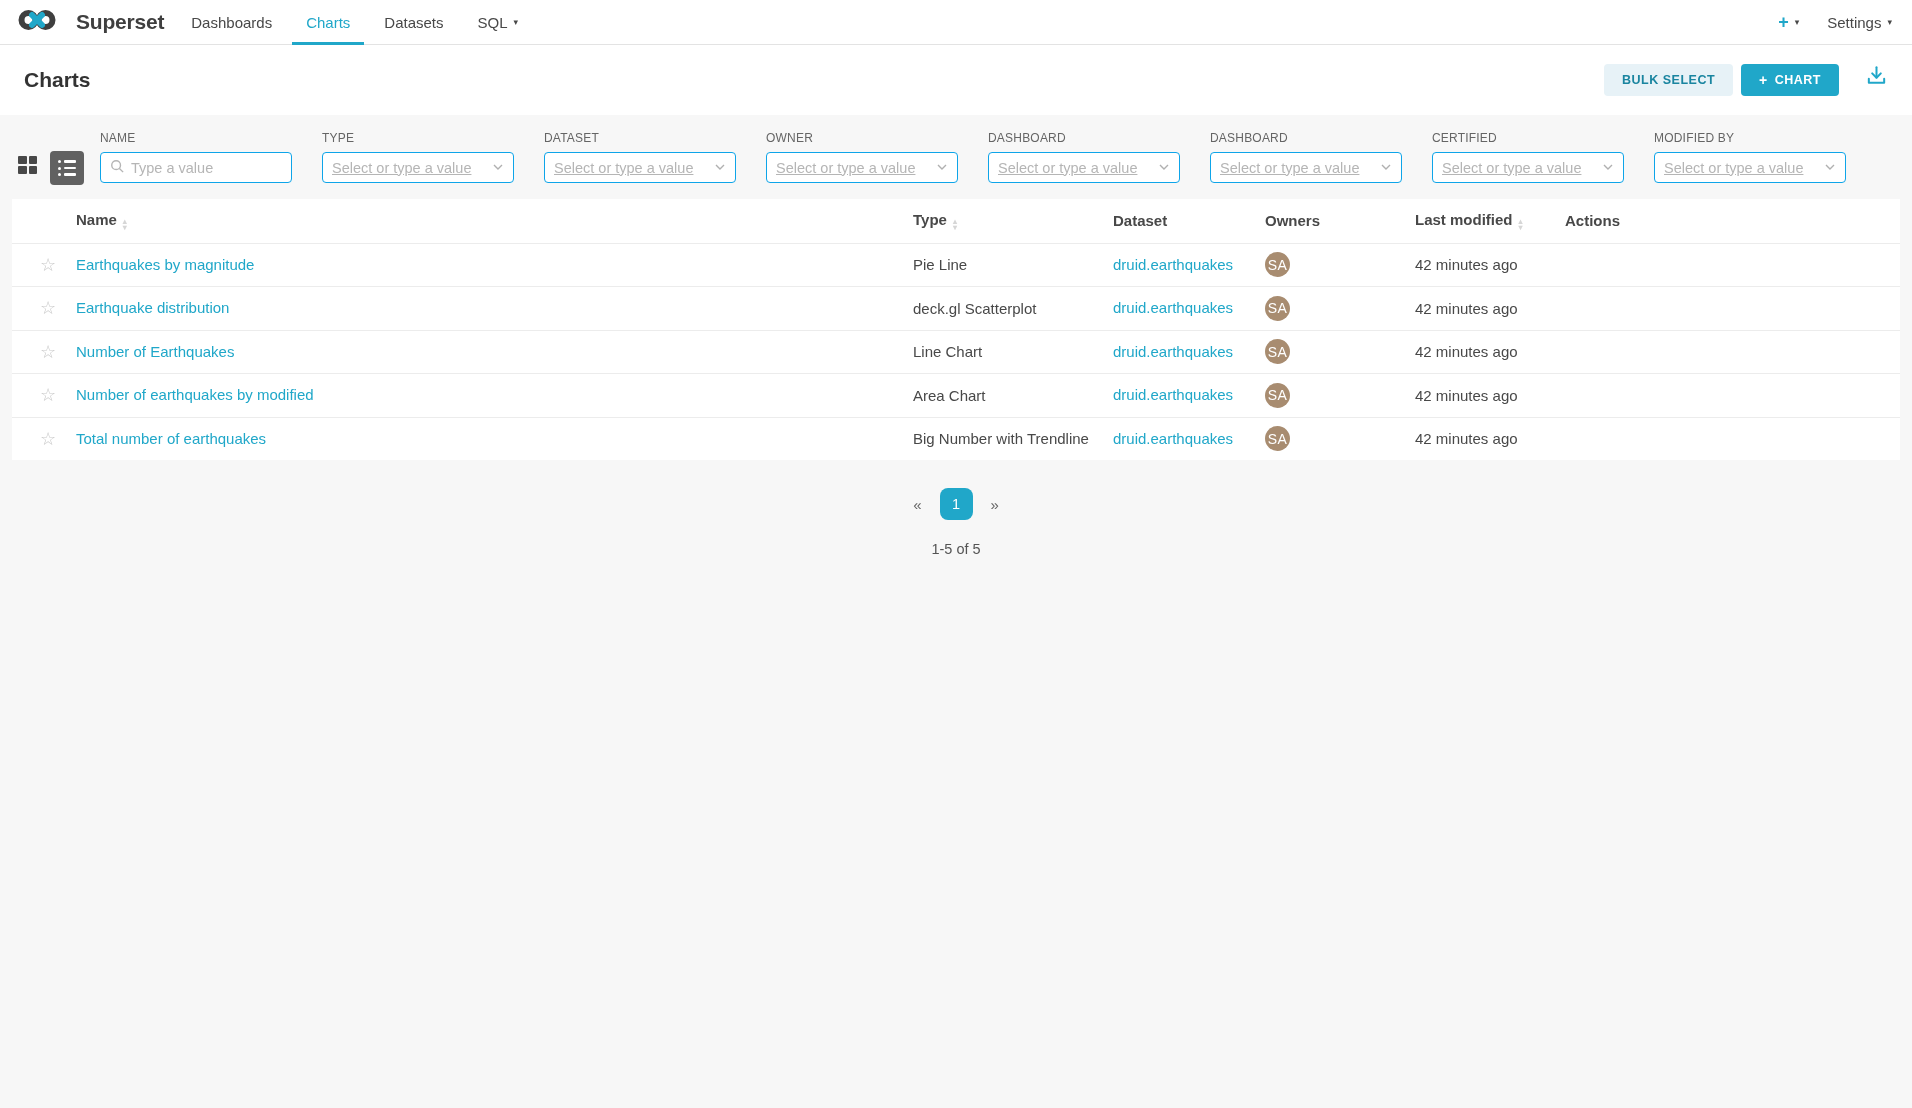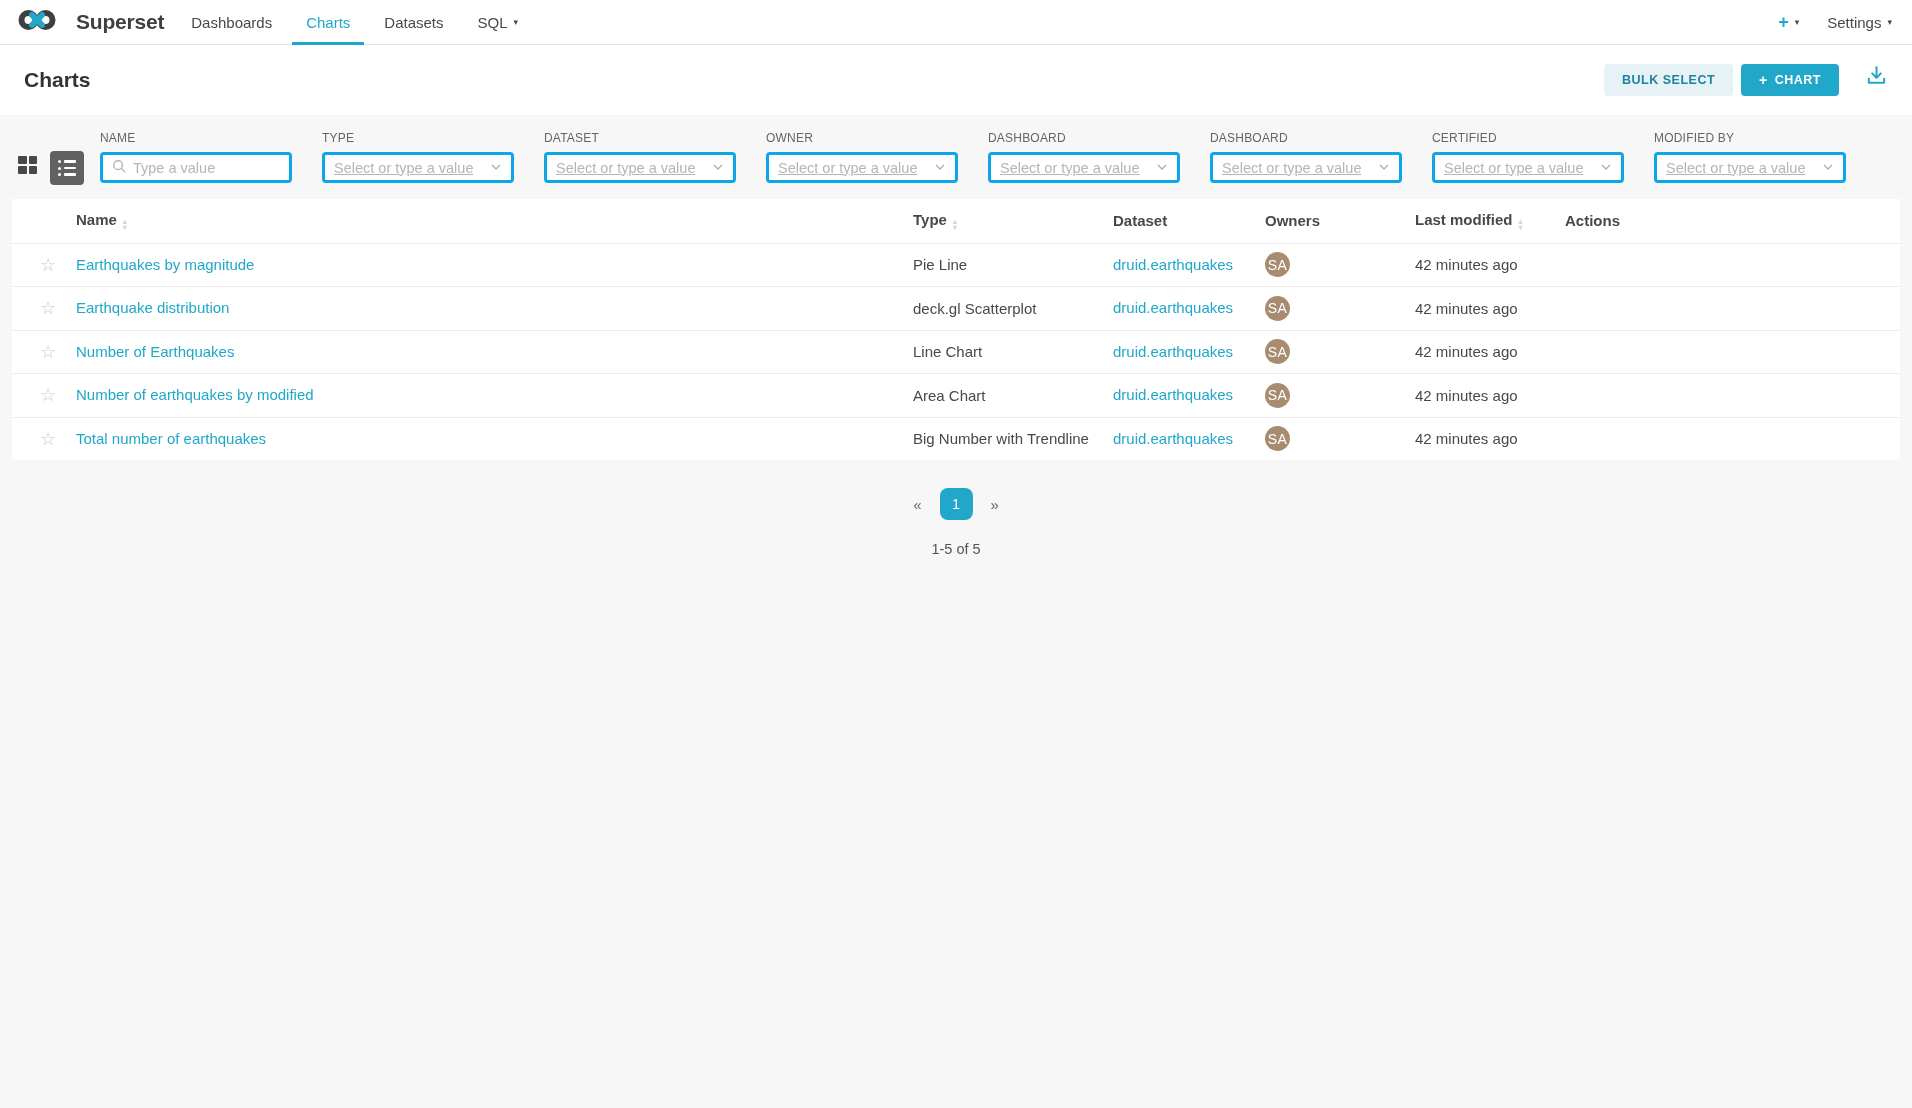--- a/index.html
+++ b/index.html
@@ -53,21 +53,21 @@
               display:flex; align-items:center; justify-content:center; cursor:pointer; }
   .list-glyph { display:flex; flex-direction:column; gap:3.5px; }
   .list-glyph .lrow { display:flex; align-items:center; gap:3px; }
   .list-glyph .dot { width:3px; height:3px; background:#fff; border-radius:50%; }
   .list-glyph .bar { width:12px; height:2.5px; background:#fff; border-radius:1px; }
 
   .filters { display:flex; gap:30px; }
   .filter { width:192px; display:flex; flex-direction:column; gap:7px; }
   .filter-label { font-size:12px; color:#656565; letter-spacing:.2px; }
   .filter-box {
-    height:31px; background:#fff; border:3px solid #0ea5e9; border-radius:4px;
+    height:31px; background:#fff; border:1px solid #0ea5e9; border-radius:4px;
     display:flex; align-items:center; padding:0 9px; gap:7px; cursor:pointer;
   }
   .filter-box .ph { font-size:14.5px; color:#b5b5b5; flex:1; white-space:nowrap; overflow:hidden;text-decoration:underline; }
   .filter-box input {
     border:none; outline:none; flex:1; min-width:0; font-family:inherit; font-size:14.5px; color:#484848;
   }
   .filter-box input::placeholder { color:#b5b5b5; }
 
   
   .table-card { margin:0 12px; background:#fff; }

